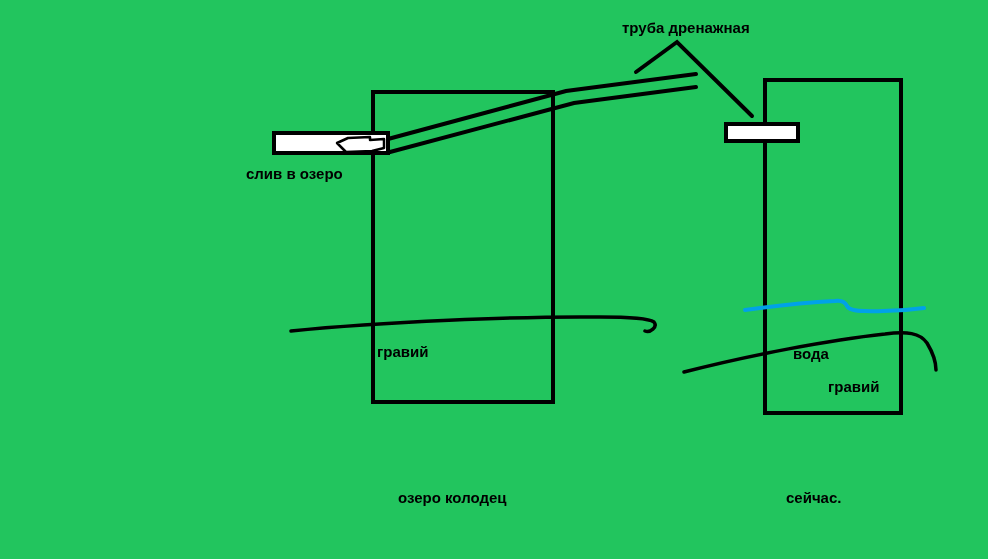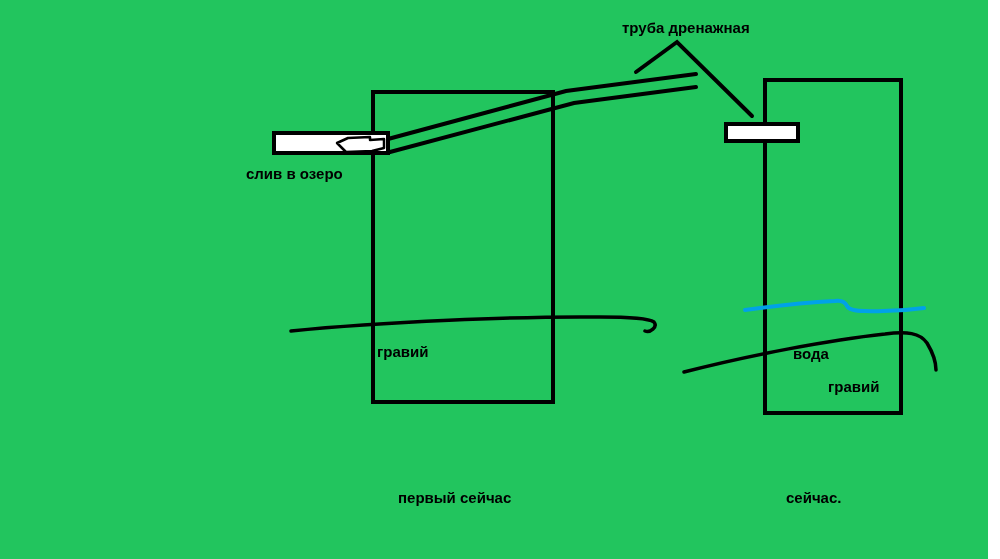--- a/index.html
+++ b/index.html
@@ -63,21 +63,21 @@
 
   <div class="label" style="left:246px; top:162px;">слив в озеро</div>
 
   <div class="label" style="left:377px; top:340px;">гравий</div>
 
   <div class="label" style="left:783px; top:342px;margin-left:10px;">вода</div>
 
   <div class="label" style="left:828px; top:375px;">гравий</div>
 
   <div class="label" style="left:398px; top:440px;">
-    <div>первый сейчас</div>
+    <div>озеро колодец</div>
     <div>сейчас</div>
   </div>
 
   <div class="label" style="left:786px; top:440px;">
     <div>сейчас.</div>
   </div>
 
 </div>
 
 </body></html>

